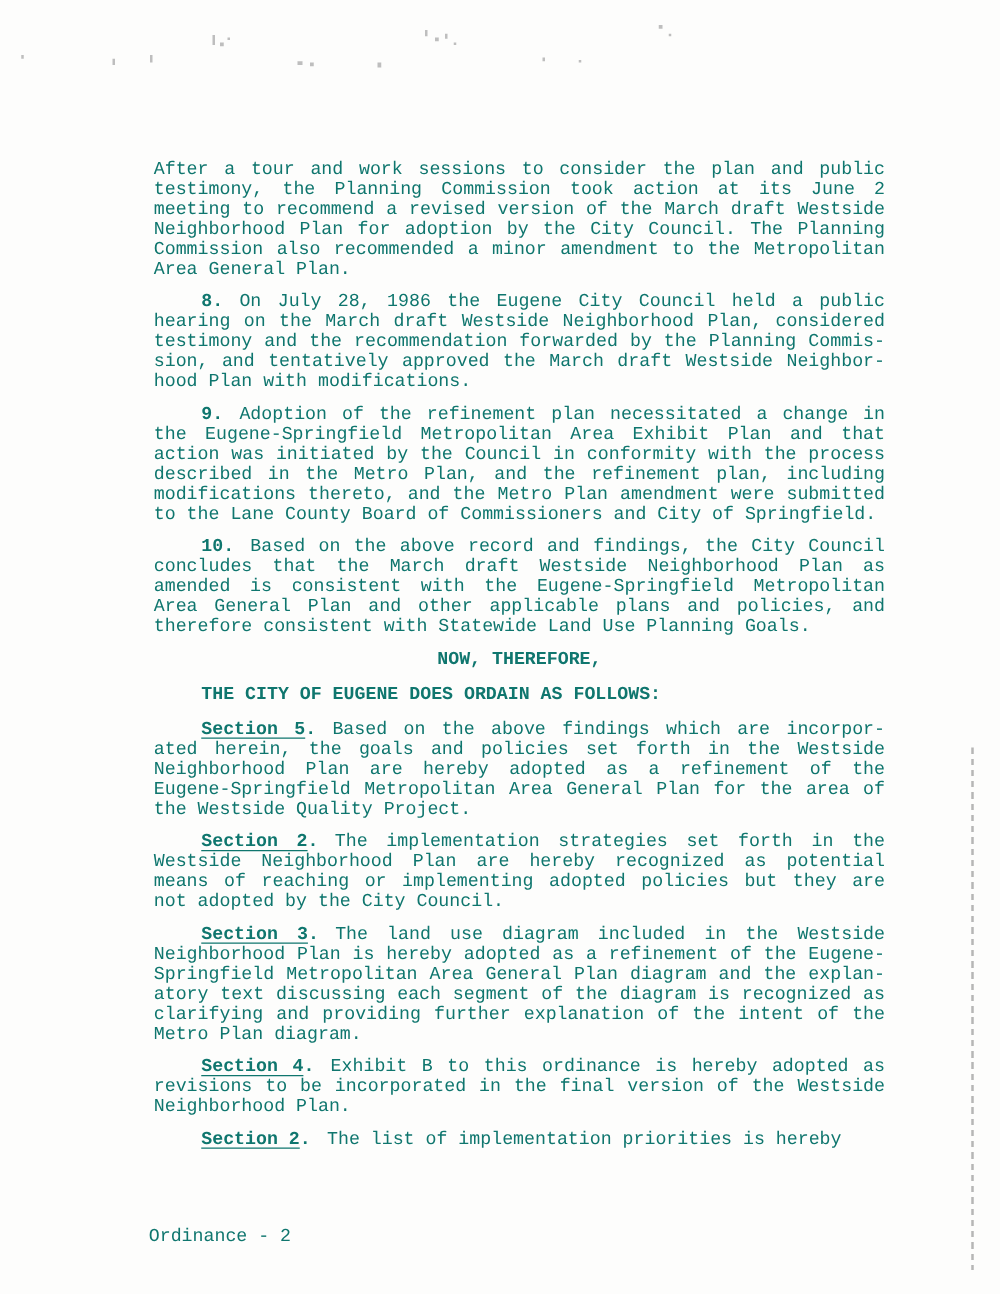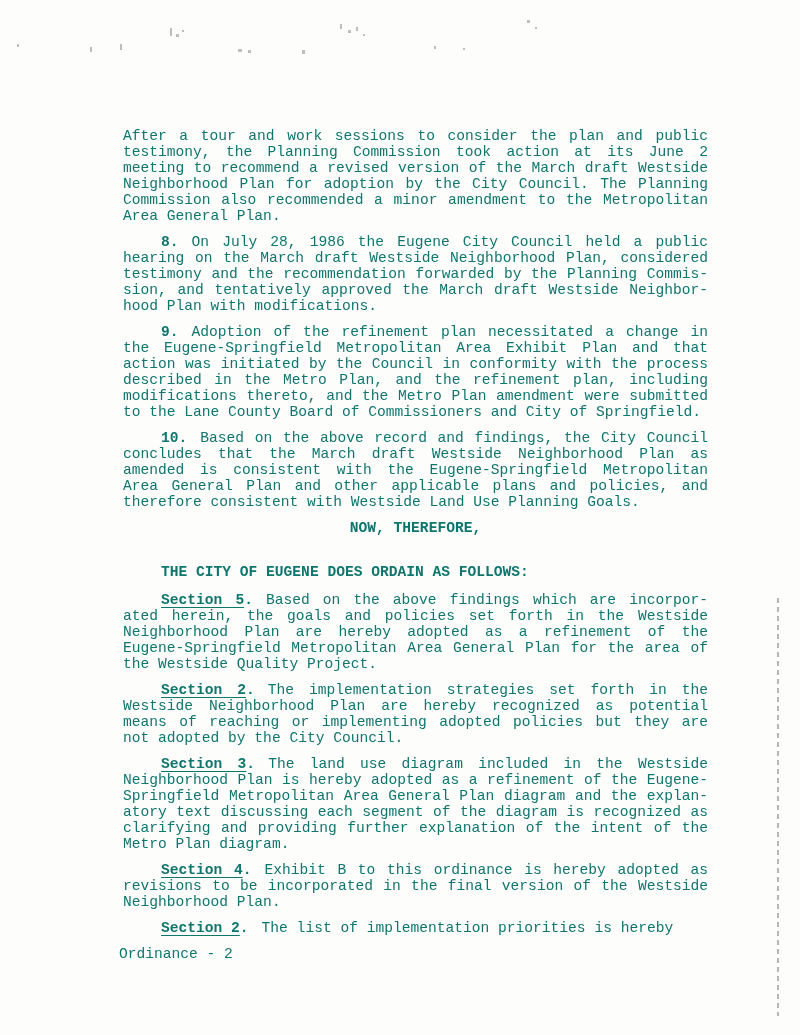--- a/index.html
+++ b/index.html
@@ -4,30 +4,30 @@
 <style>
   html,body { margin:0; padding:0; background:#e8e8e8; }
   .page {
     position:relative; width:800px; height:1035px; margin:0 auto;
     background:#fdfdfc; overflow:hidden;
     font-family:"Liberation Mono","DejaVu Sans Mono",monospace;
     font-size:14.6px; line-height:16px; color:#0f766e;
   }
   .content { position:absolute; left:123px; top:128px; width:585px; }
   .block { margin-bottom:10px; }
-  .block.center { margin-bottom:28px; }
+  .block.center { margin-bottom:12px; }
   .block.heading { margin-bottom:12px; }
   .line { min-height:16px; }
   .line.j { text-align:justify; text-align-last:justify; }
   .line.indent { padding-left:38px; }
   .label { font-weight:bold; margin-right:13px; }
   .label .u { text-decoration:underline; text-underline-offset:3px; }
   .center-line { text-align:center; font-weight:bold; }
   .heading-line { font-weight:bold; padding-left:38px; }
-  .footer { position:absolute; left:119px; top:946px; }
+  .footer { position:absolute; left:119px; top:982px; }
   .edge-line {
     position:absolute; right:21px; top:598px; width:2px; height:418px;
     background:repeating-linear-gradient(180deg,#6f6f6f 0 5px,transparent 5px 9px);
     opacity:.5;
   }
   .speck { position:absolute; background:#8a8a8a; opacity:.55; }
 </style>
 </head>
 <body>
 
@@ -75,21 +75,21 @@
         <div class="line j">action was initiated by the Council in conformity with the process</div>
         <div class="line j">described in the Metro Plan, and the refinement plan, including</div>
         <div class="line j">modifications thereto, and the Metro Plan amendment were submitted</div>
         <div class="line">to the Lane County Board of Commissioners and City of Springfield.</div>
       </div>
       <div class="block paragraph">
         <div class="line j indent"><b class="label">10.</b>Based on the above record and findings, the City Council</div>
         <div class="line j">concludes that the March draft Westside Neighborhood Plan as</div>
         <div class="line j">amended is consistent with the Eugene-Springfield Metropolitan</div>
         <div class="line j">Area General Plan and other applicable plans and policies, and</div>
-        <div class="line">therefore consistent with Westside Land Use Planning Goals.</div>
+        <div class="line">therefore consistent with Statewide Land Use Planning Goals.</div>
       </div>
       <div class="block center">
         <div class="line center-line">NOW, THEREFORE,</div>
       </div>
       <div class="block heading">
         <div class="line heading-line">THE CITY OF EUGENE DOES ORDAIN AS FOLLOWS:</div>
       </div>
       <div class="block paragraph">
         <div class="line j indent"><b class="label"><span class="u">Section 5</span>.</b>Based on the above findings which are incorpor-</div>
         <div class="line j">ated herein, the goals and policies set forth in the Westside</div>

